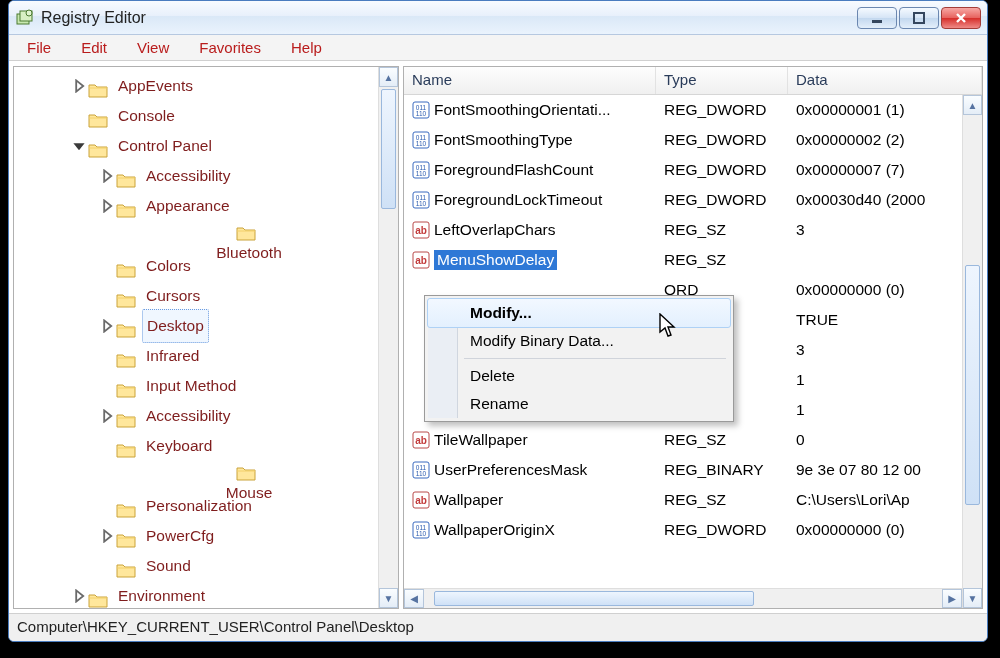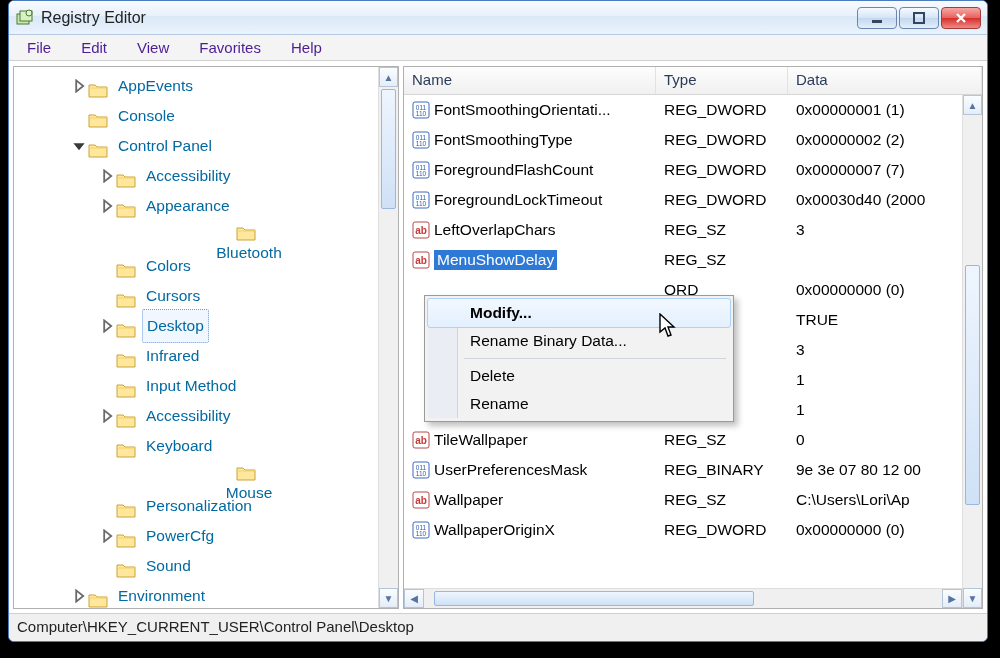--- a/index.html
+++ b/index.html
@@ -63,21 +63,21 @@
   .menubar {
     height: 26px;
     background: #f4f4f4;
     border-bottom: 1px solid #d0d0d0;
     display: flex;
     align-items: stretch;
     padding: 0 6px;
   }
   .menu-item {
     padding: 4px 18px 0 12px;
-    color: #4c1d95;
+    color: #b91c1c;
   }
   .content {
     display: flex;
     height: calc(100% - 34px - 26px - 28px);
     border-top: 1px solid #fff;
   }
   .tree-pane {
     width: 386px;
     border: 1px solid #b0b0b0;
     margin: 4px 0 4px 4px;
@@ -98,21 +98,21 @@
     border-top: 1px solid #d0d0d0;
     padding: 4px 8px;
     color: #222;
     background: #f0f0f0;
   }
   
   .tree {
     padding: 4px 0 4px 2px;
     font-size: 15.5px;
     line-height: 30px;
-    color: #0369a1;
+    color: #7f1d1d;
     overflow-y: hidden;
     height: 100%;
   }
   .tnode {
     display: flex;
     align-items: center;
     height: 30px;
   }
   .expander {
     width: 14px; height: 14px;
@@ -679,21 +679,21 @@
       </div>
     </div>
 
   </div>
 
   <div class="statusbar">Computer\HKEY_CURRENT_USER\Control Panel\Desktop</div>
 
   <div class="ctx-menu">
     <div class="ctx-gutter"></div>
     <div class="ctx-item hover">Modify...</div>
-    <div class="ctx-item">Rename Binary Data...</div>
+    <div class="ctx-item">Modify Binary Data...</div>
     <div class="ctx-sep"></div>
     <div class="ctx-item">Delete</div>
     <div class="ctx-item">Rename</div>
   </div>
 
   <span class="cursor">
     <svg viewBox="0 0 18 26">
         <path d="M1 1 L1 19 L6 15 L9 23 L12 22 L9 14 L15 14 Z" fill="#fff" stroke="#000" stroke-width="1.4"></path>
       </svg>
   </span>

